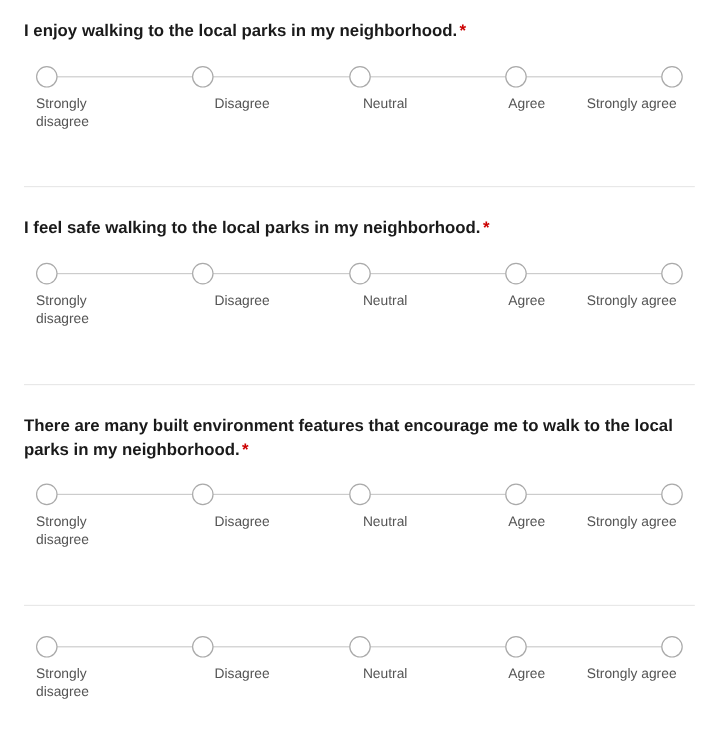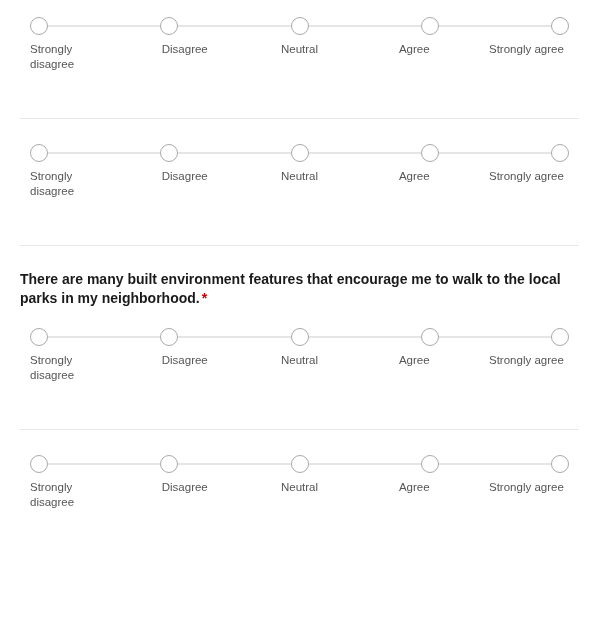--- a/index.html
+++ b/index.html
@@ -79,21 +79,21 @@
     .likert-labels {
       display: flex;
       justify-content: space-between;
       margin-top: 6px;
       padding: 0 0px;
     }
 
     .likert-label {
       font-size: 11.5px;
       color: #555555;
-      text-align: center;
+      text-align: right;
       width: 80px;
       line-height: 1.3;
     }
 
     .likert-label:first-child {
       text-align: left;
     }
 
     .likert-label:last-child {
       text-align: left;
@@ -103,20 +103,21 @@
       border: none;
       border-top: 1px solid #e8e8e8;
       margin: 0 0 24px 0;
     }
   </style>
 </head>
 <body>
 
 <div id="survey-container">
     <div class="question-block">
+      <div class="question-text">I enjoy walking to the local parks in my neighborhood.<span class="required">*</span></div>
       <div class="likert-container">
         <div class="likert-track">
           <div class="track-line"></div>
           <div class="likert-points">
             <div class="likert-point" title="Strongly disagree"></div>
             <div class="likert-point" title="Disagree"></div>
             <div class="likert-point" title="Neutral"></div>
             <div class="likert-point" title="Agree"></div>
             <div class="likert-point" title="Strongly agree"></div>
           </div>
@@ -125,20 +126,21 @@
           <div class="likert-label">Strongly disagree</div>
           <div class="likert-label">Disagree</div>
           <div class="likert-label">Neutral</div>
           <div class="likert-label">Agree</div>
           <div class="likert-label">Strongly agree</div>
         </div>
       </div>
     </div>
     <hr class="divider">
     <div class="question-block">
+      <div class="question-text">I feel safe walking to the local parks in my neighborhood.<span class="required">*</span></div>
       <div class="likert-container">
         <div class="likert-track">
           <div class="track-line"></div>
           <div class="likert-points">
             <div class="likert-point" title="Strongly disagree"></div>
             <div class="likert-point" title="Disagree"></div>
             <div class="likert-point" title="Neutral"></div>
             <div class="likert-point" title="Agree"></div>
             <div class="likert-point" title="Strongly agree"></div>
           </div>

